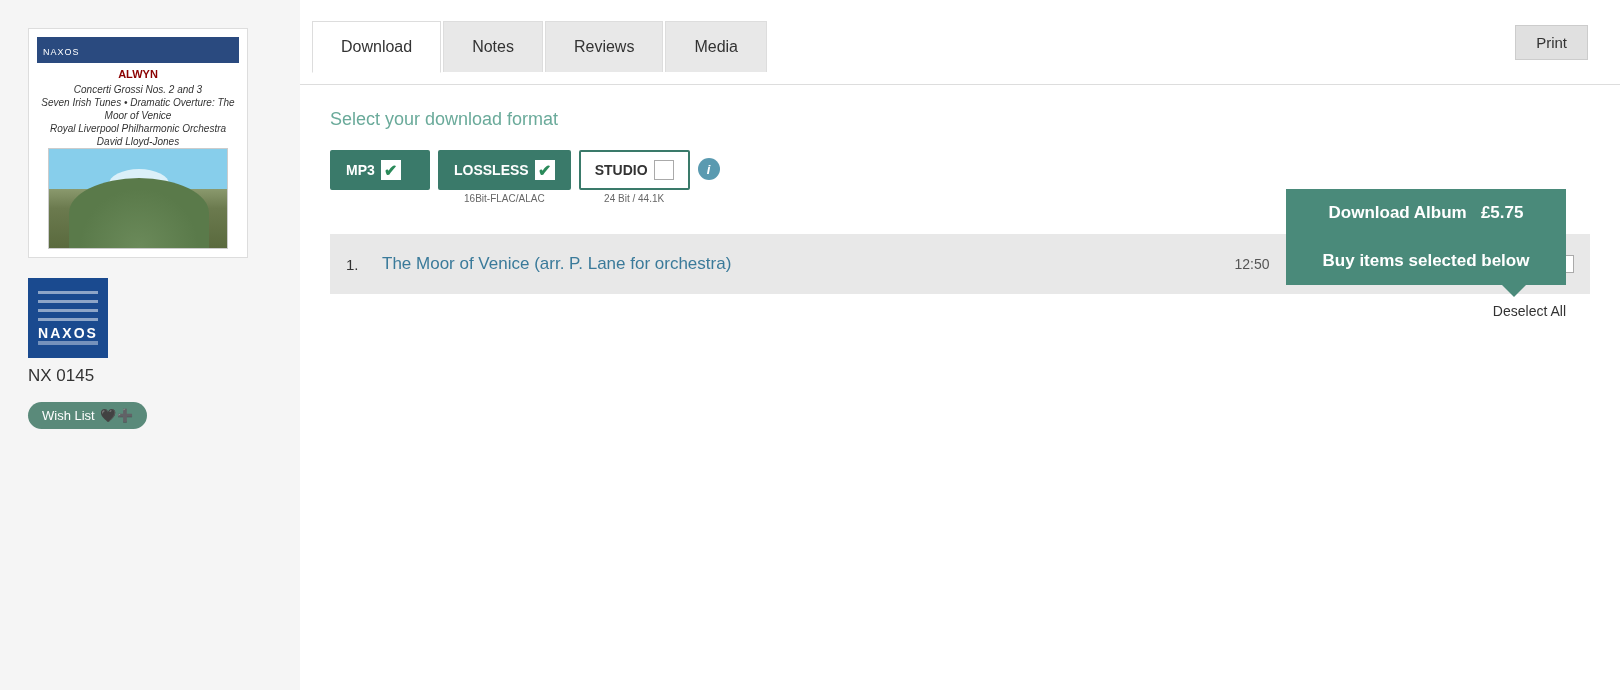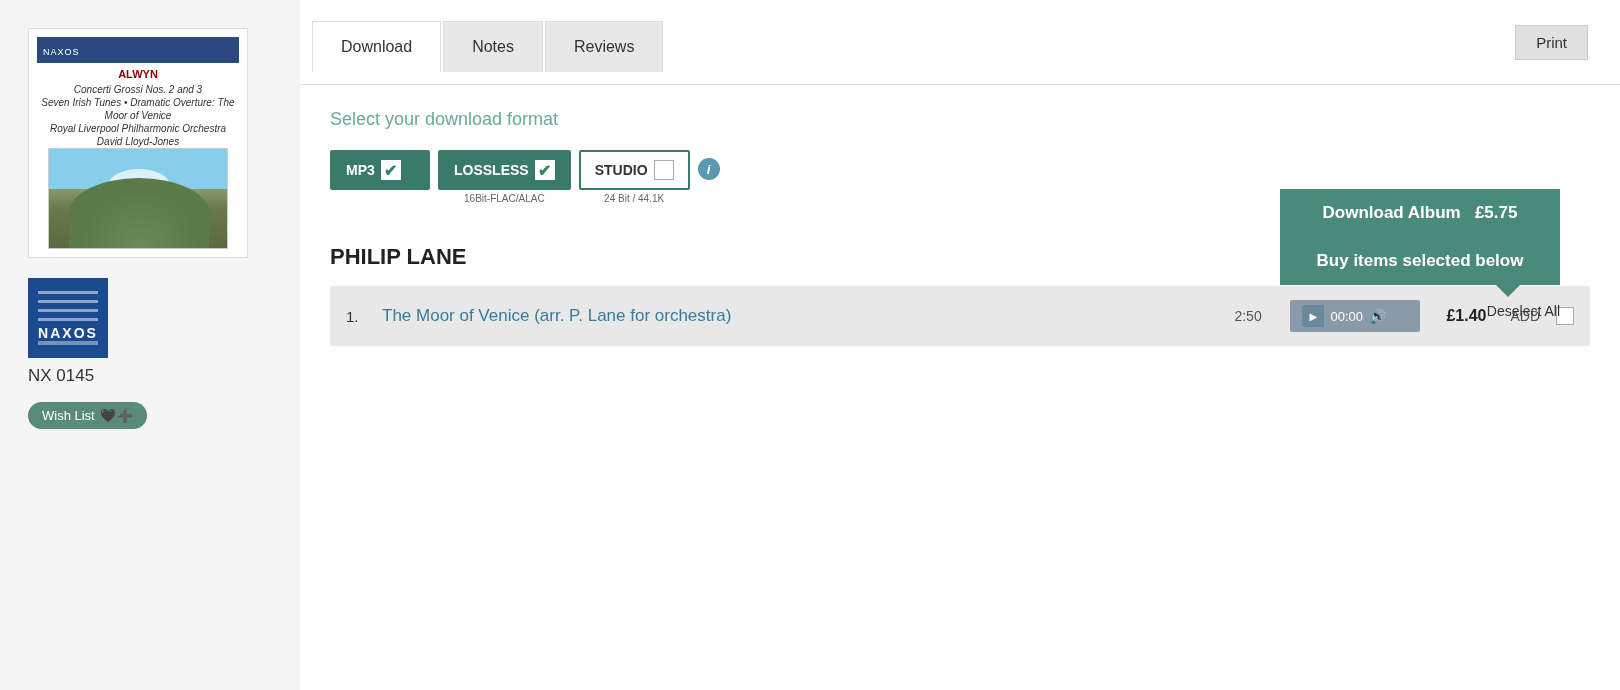--- a/index.html
+++ b/index.html
@@ -347,21 +347,21 @@
       text-decoration: none;
       margin-top: 18px;
     }
 
     
     .right-panel {
       display: flex;
       flex-direction: column;
       align-items: flex-end;
       position: absolute;
-      right: 30px;
+      right: 24px;
       top: 80px;
     }
 
     
     .composer-name {
       font-size: 22px;
       font-weight: bold;
       color: #222;
       margin-bottom: 16px;
       padding-top: 10px;
@@ -490,20 +490,21 @@
     <span class="heart-plus">🖤➕</span>
   </button>
 
 </div>
 
 <div class="main">
   <div class="tabs-row">
     <div class="tab active">Download</div>
     <div class="tab">Notes</div>
     <div class="tab">Reviews</div>
+    <div class="tab">Media</div>
     <button class="print-btn">Print</button>
   </div>
 
   <div class="content">
     <div class="main-inner">
       <div class="format-title">Select your download format</div>
 
       <div class="format-options">
         <div class="format-option">
           <div class="format-btn">
@@ -538,26 +539,25 @@
           <span>£5.75</span>
         </button>
 
         <button class="buy-items-btn">
           <span>Buy items selected below</span>
         </button>
 
         <a class="deselect-all" href="#">Deselect All</a>
       </div>
 
-      <div class="composer-name">PHILIP LANE</div>
 
       <div class="track-row">
         <span class="track-number">1.</span>
         <span class="track-title">The Moor of Venice (arr. P. Lane for orchestra)</span>
-        <span class="track-duration">2:50</span>
+        <span class="track-duration">12:50</span>
         <div class="player-controls">
           <button class="play-btn">▶</button>
           <span class="player-time">00:00</span>
           <span class="volume-icon">🔊</span>
         </div>
         <span class="track-price">£1.40</span>
         <span class="add-label">ADD</span>
         <div class="add-checkbox"></div>
       </div>
     </div>

